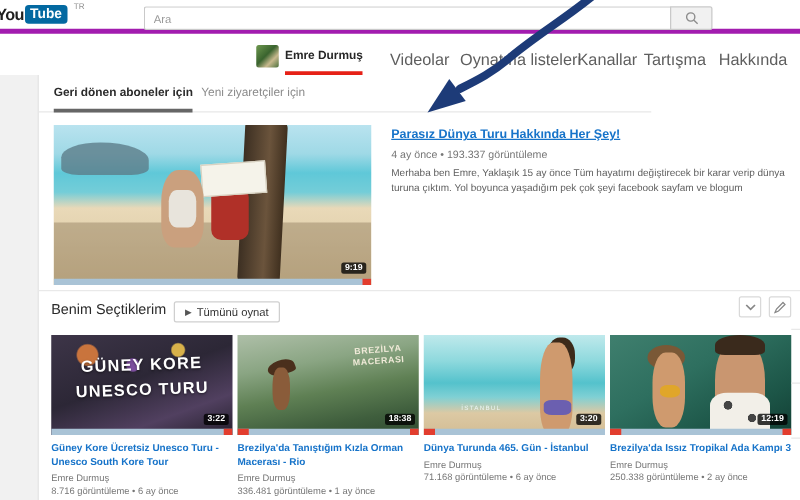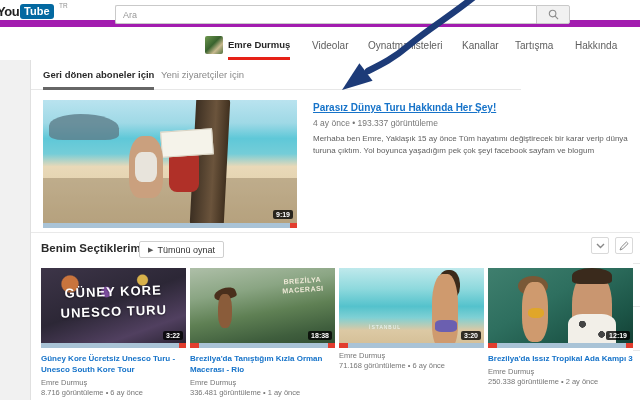--- a/index.html
+++ b/index.html
@@ -2,21 +2,21 @@
 <html><head>
 <meta charset="utf-8">
 <style>
   * { margin:0; padding:0; box-sizing:border-box; }
   html,body { background:#fff; }
   #app {
     position:relative; width:640px; height:400px; overflow:hidden;
     font-family:"Liberation Sans","DejaVu Sans",sans-serif; background:#fff;
   }
   
-  .topbar { position:absolute; left:0; top:0; width:640px; height:27px; background:#fff; border-bottom:7px solid #a21caf; }
+  .topbar { position:absolute; left:0; top:0; width:640px; height:27px; background:#fff; border-bottom:4px solid #a21caf; }
   .logo { position:absolute; left:-3px; top:4px; display:flex; align-items:center; }
   .logo-you { font-size:13px; font-weight:700; color:#1f1f1f; letter-spacing:-0.5px; }
   .logo-tube { margin-left:1px; background:#0369a1; color:#fff; font-size:11px; font-weight:700; padding:1px 4px 2px; border-radius:3px; }
   .logo-region { position:absolute; left:59px; top:2px; font-size:6.5px; color:#919191; }
   .search-input {
     position:absolute; left:115px; top:5px; width:421px; height:19px;
     border:1px solid #c9c9c9; border-right:none; border-radius:2px 0 0 2px;
     padding:0 7px; font-size:9px; color:#333; outline:none; font-family:inherit;
   }
   .search-input::placeholder { color:#999; }
@@ -24,21 +24,21 @@
     position:absolute; left:536px; top:5px; width:34px; height:19px;
     background:#f1f1f1; border:1px solid #c9c9c9; border-radius:0 2px 2px 0;
     display:flex; align-items:center; justify-content:center; cursor:pointer;
   }
   
   .chan-nav { position:absolute; left:0; top:31px; width:640px; height:29px; background:#fff; }
   .chan-avatar { position:absolute; left:205px; top:5px; width:18px; height:18px; border-radius:2px;
     background:linear-gradient(135deg,#6f9950 0%,#39632e 45%,#c8b98e 70%,#4c713c 100%); }
   .chan-name { position:absolute; left:228px; top:8px; font-size:9.5px; font-weight:700; color:#262626; }
   .chan-underline { position:absolute; left:228px; top:26px; width:62px; height:3px; background:#e62117; }
-  .chan-tab { position:absolute; top:9px; font-size:10px; color:#5e5e5e; cursor:pointer; }
+  .chan-tab { position:absolute; top:9px; font-size:13px; color:#5e5e5e; cursor:pointer; }
   .ct-0 { left:312px; } .ct-1 { left:368px; } .ct-2 { left:462px; } .ct-3 { left:515px; } .ct-4 { left:575px; }
   
   .page-bg { position:absolute; left:0; top:60px; width:640px; height:340px; background:#f1f1f1; }
   .content { position:absolute; left:30px; top:60px; width:610px; height:340px; background:#fff; border-left:1px solid #e0e0e0; }
   .aud-tabs { position:absolute; left:0; top:0; width:490px; height:30px; border-bottom:1px solid #e7e7e7; }
   .aud-active { position:absolute; left:12px; top:0; height:30px; line-height:30px; font-size:9.5px; font-weight:700; color:#2b2b2b;
     border-bottom:3px solid #666; cursor:pointer; }
   .aud-inactive { position:absolute; left:130px; top:0; height:30px; line-height:30px; font-size:9.5px; color:#8a8a8a; cursor:pointer; }
   
   .feat-thumb { position:absolute; left:12px; top:40px; width:254px; height:128px; overflow:hidden; cursor:pointer;
@@ -53,21 +53,21 @@
   .feat-sign { position:absolute; left:118px; top:30px; width:52px; height:26px; background:#f5f3ea; border:1px solid #d8d2c2; transform:rotate(-4deg); }
   .feat-badge { position:absolute; right:4px; bottom:9px; background:rgba(0,0,0,.78); color:#fff; font-size:7px; font-weight:700; padding:1px 3px; border-radius:2px; }
   .strip { position:absolute; left:0; bottom:0; width:100%; height:5px; background:#a9c3d6; }
   .strip .sr { position:absolute; right:0; top:0; width:7px; height:5px; background:#e23d2e; }
   .strip .sl { position:absolute; left:0; top:0; width:9px; height:5px; background:#e23d2e; }
   .feat-title { position:absolute; left:282px; top:42px; width:320px; font-size:10px; font-weight:700; color:#1673c9; cursor:pointer;text-decoration:underline; }
   .feat-meta { position:absolute; left:282px; top:58px; font-size:8.5px; color:#767676; }
   .feat-desc { position:absolute; left:282px; top:73px; width:316px; font-size:8px; line-height:11.5px; color:#606060; max-height:24px; overflow:hidden; }
   .divider { position:absolute; left:0; top:172px; width:610px; height:1px; background:#e9e9e9; }
   
-  .shelf-title { position:absolute; left:10px; top:182px; font-size:11.5px; font-weight:700; color:#2a2a2a;text-align:right; }
+  .shelf-title { position:absolute; left:10px; top:182px; font-size:11.5px; font-weight:400; color:#2a2a2a;text-align:right; }
   .playall-btn { position:absolute; left:108px; top:181px; height:17px; display:flex; align-items:center; gap:4px;
     background:#fff; border:1px solid #cfcfcf; border-radius:2px; padding:0 8px; font-size:9px; color:#333; cursor:pointer; font-family:inherit; }
   .playall-btn .tri { font-size:7px; color:#555; }
   .edit-btn { position:absolute; top:177px; width:18px; height:17px; background:#fff; border:1px solid #d9d9d9; border-radius:2px;
     display:flex; align-items:center; justify-content:center; cursor:pointer; color:#777; }
   .eb-chevron { left:560px; } .eb-pencil { left:584px; }
   
   .cards { position:absolute; left:10px; top:208px; width:600px; height:132px; }
   .vcard { position:absolute; top:0; width:145px; }
   .vc-0 { left:0; } .vc-1 { left:149px; } .vc-2 { left:298px; } .vc-3 { left:447px; }
@@ -225,20 +225,21 @@
         <div class="vthumb art-beach">
           <div class="beach-hair"></div>
           <div class="beach-person"></div>
           <div class="beach-bikini"></div>
           <div class="ov-beach-sub">İSTANBUL</div>
           <span class="vbadge">3:20</span>
           <div class="strip">
               <span class="sl"></span>
             </div>
         </div>
+        <div class="vtitle">Dünya Turunda 465. Gün - İstanbul</div>
         <div class="vchan">Emre Durmuş</div>
         <div class="vmeta">71.168 görüntüleme • 6 ay önce</div>
       </div>
 
       <div class="vcard vc-3">
         <div class="vthumb art-boat">
           <div class="boat-girl-hair"></div>
           <div class="boat-girl"></div>
           <div class="boat-top"></div>
           <div class="boat-guy"></div>

